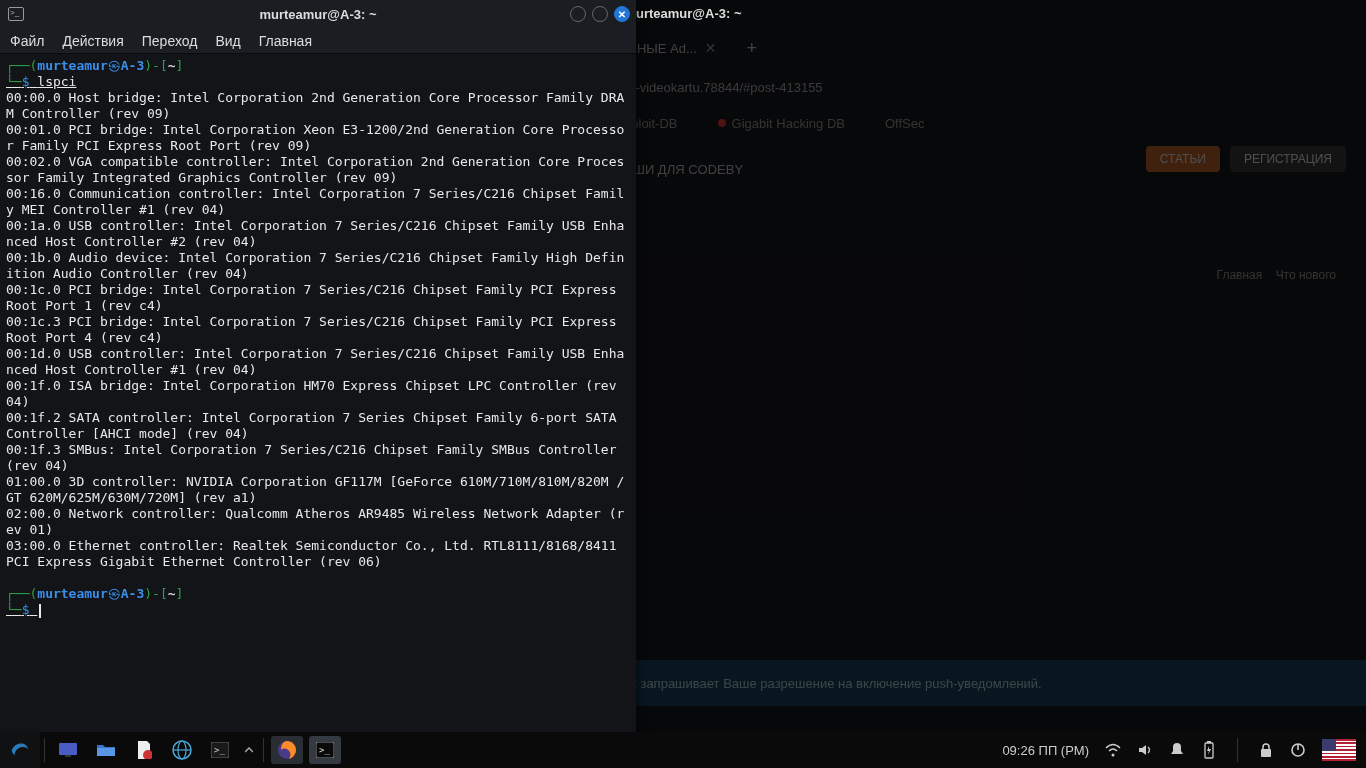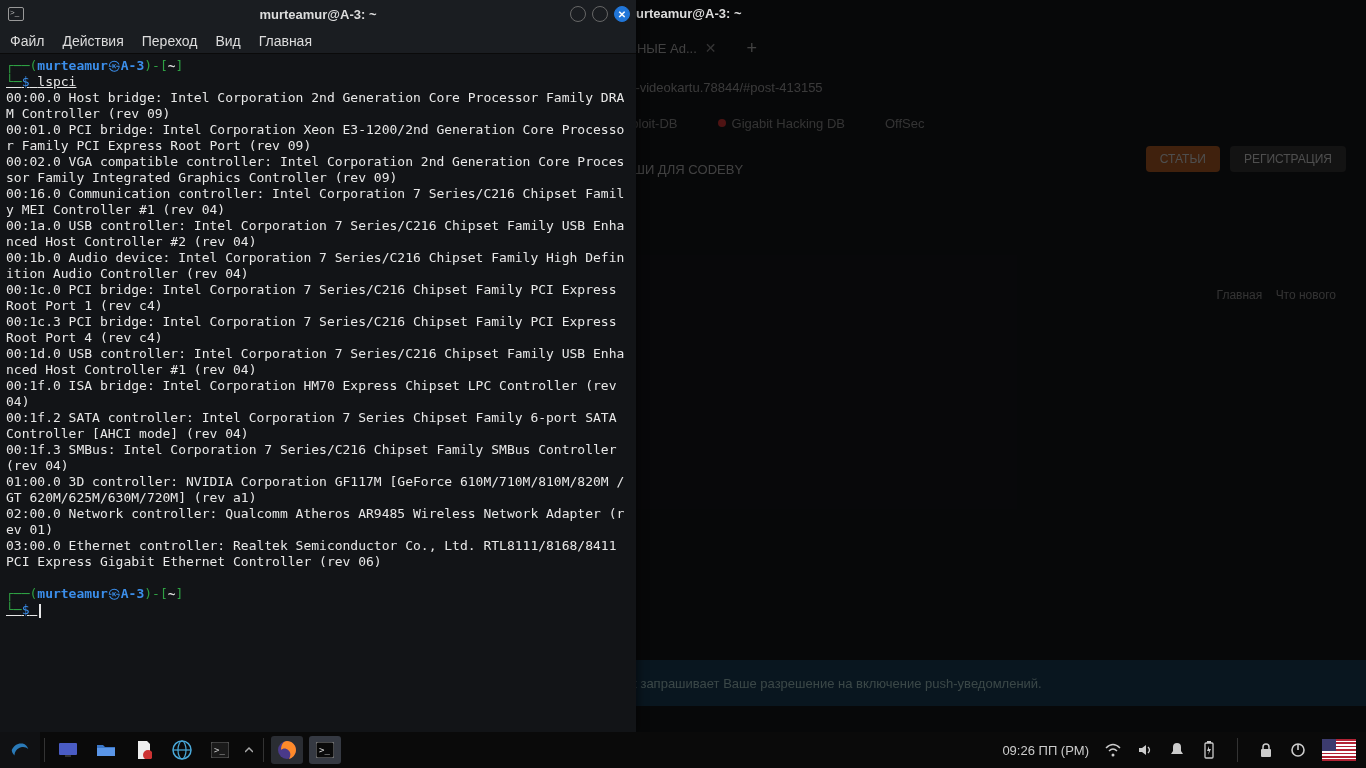--- a/index.html
+++ b/index.html
@@ -12,21 +12,21 @@
 .bg-tab .x { color:#888; font-size:14px; }
 .bg-urlbar { display:flex; align-items:center; height:38px; padding:0 240px 0 300px; color:#999; font-size:13px; gap:8px; }
 .bg-bookmarks { display:flex; align-items:center; height:34px; padding-left:200px; gap:40px; color:#888; font-size:13px; }
 .bg-bm { display:flex; align-items:center; gap:6px; }
 .bg-dot-red { width:8px; height:8px; border-radius:50%; background:#c33; }
 .bg-navbar { display:flex; align-items:center; height:46px; padding-left:30px; gap:40px; color:#aaa; font-size:13px; margin-top:6px; }
 .bg-login { position:absolute; right:20px; top:146px; display:flex; gap:10px; }
 .bg-btn { padding:6px 14px; border-radius:4px; font-size:12px; color:#ccc; }
 .bg-btn.orange { background:#a85823; }
 .bg-btn.gray { background:#333; }
-.bg-side { position:absolute; right:30px; top:288px; color:#888; font-size:12px; }
+.bg-side { position:absolute; right:30px; top:268px; color:#888; font-size:12px; }
 .bg-banner { position:absolute; bottom:26px; left:0; right:0; height:46px; background:#1a3a52; display:flex; align-items:center; justify-content:center; color:#9bb; font-size:13px; }
 .bg-pagenum { position:absolute; left:12px; bottom:36px; width:26px; height:26px; background:#2a5070; color:#ddd; display:flex; align-items:center; justify-content:center; font-size:12px; border-radius:3px; }
 
 
 .terminal-window { position:absolute; top:0; left:0; width:636px; height:732px; background:#121417; z-index:10; display:flex; flex-direction:column; box-shadow:2px 0 8px rgba(0,0,0,0.5); }
 .term-titlebar { height:28px; background:#1a1d21; display:flex; align-items:center; position:relative; }
 .term-icon { margin-left:8px; width:16px; height:14px; border:1px solid #999; border-radius:2px; display:flex; align-items:flex-start; justify-content:flex-start; padding:1px; }
 .term-icon-inner { font-size:8px; color:#bbb; line-height:8px; }
 .term-title { position:absolute; left:50%; transform:translateX(-50%); color:#ddd; font-size:13px; font-weight:bold; }
 .term-controls { position:absolute; right:6px; display:flex; gap:6px; }

